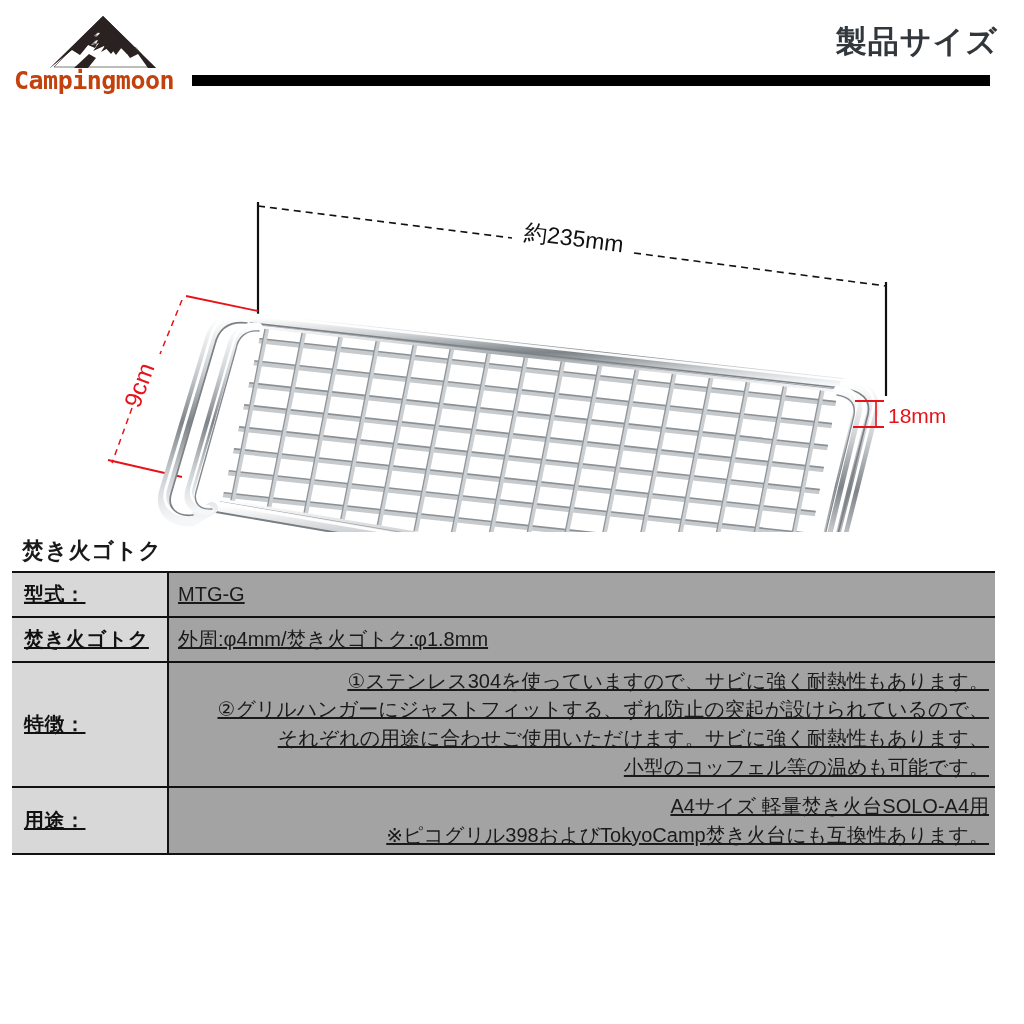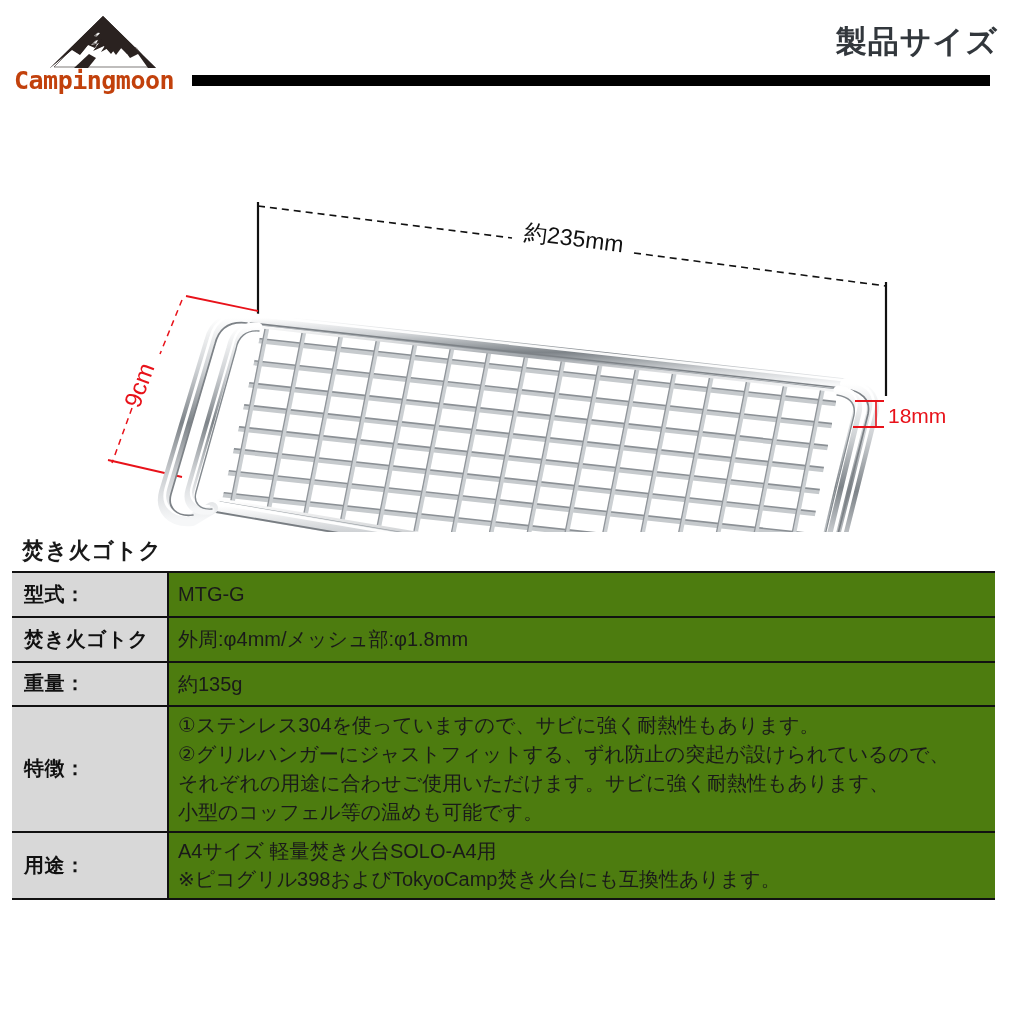--- a/index.html
+++ b/index.html
@@ -36,32 +36,32 @@
     position:absolute;left:22px;top:4px;
     font-family:"Liberation Serif","DejaVu Serif",serif;
     font-size:22px;color:#1a1a1a;letter-spacing:1px;white-space:nowrap;font-weight:bold;
   }
   table#spec-table{
     position:absolute;left:12px;top:39px;width:983px;
     border-collapse:collapse;table-layout:fixed;
   }
   #spec-table td{
     border-top:2.5px solid #111;border-bottom:2.5px solid #111;
-    padding:0;vertical-align:middle;
+    padding:0;vertical-align:middle;text-decoration:underline;
   }
   #spec-table td.k{
     width:143px;background:#d8d8d8;border-right:2px solid #111;
     font-weight:bold;font-size:20px;color:#111;
     padding:7px 0 7px 12px;letter-spacing:0.5px;white-space:nowrap;
   }
   #spec-table td.v{
-    background:#4d7c0f;font-size:20px;color:#1a1a1a;
+    background:#a3a3a3;font-size:20px;color:#1a1a1a;
     padding:7px 6px 7px 9px;line-height:1.0;
   }
-  #spec-table tr.multi td.v{padding-top:4px;padding-bottom:4px;}
+  #spec-table tr.multi td.v{padding-top:4px;padding-bottom:4px;text-align:right;}
   #spec-table .line{display:block;line-height:1.44;white-space:nowrap;}
   #spec-table tr.multi td.k{vertical-align:middle;}
 </style>
 </head>
 <body>
 
 <div id="header">
 
   <div id="logo-block">
     <svg id="logo-mark" viewBox="0 0 118 56">
@@ -241,27 +241,21 @@
     <tbody>
       <tr>
         <td class="k">型式：</td>
         <td class="v">
           <span class="line">MTG-G</span>
         </td>
       </tr>
       <tr>
         <td class="k">焚き火ゴトク</td>
         <td class="v">
-          <span class="line">外周:φ4mm/メッシュ部:φ1.8mm</span>
-        </td>
-      </tr>
-      <tr>
-        <td class="k">重量：</td>
-        <td class="v">
-          <span class="line">約135g</span>
+          <span class="line">外周:φ4mm/焚き火ゴトク:φ1.8mm</span>
         </td>
       </tr>
       <tr class="multi">
         <td class="k">特徴：</td>
         <td class="v">
           <span class="line">①ステンレス304を使っていますので、サビに強く耐熱性もあります。</span>
           <span class="line">②グリルハンガーにジャストフィットする、ずれ防止の突起が設けられているので、</span>
           <span class="line">それぞれの用途に合わせご使用いただけます。サビに強く耐熱性もあります、</span>
           <span class="line">小型のコッフェル等の温めも可能です。</span>
         </td>

